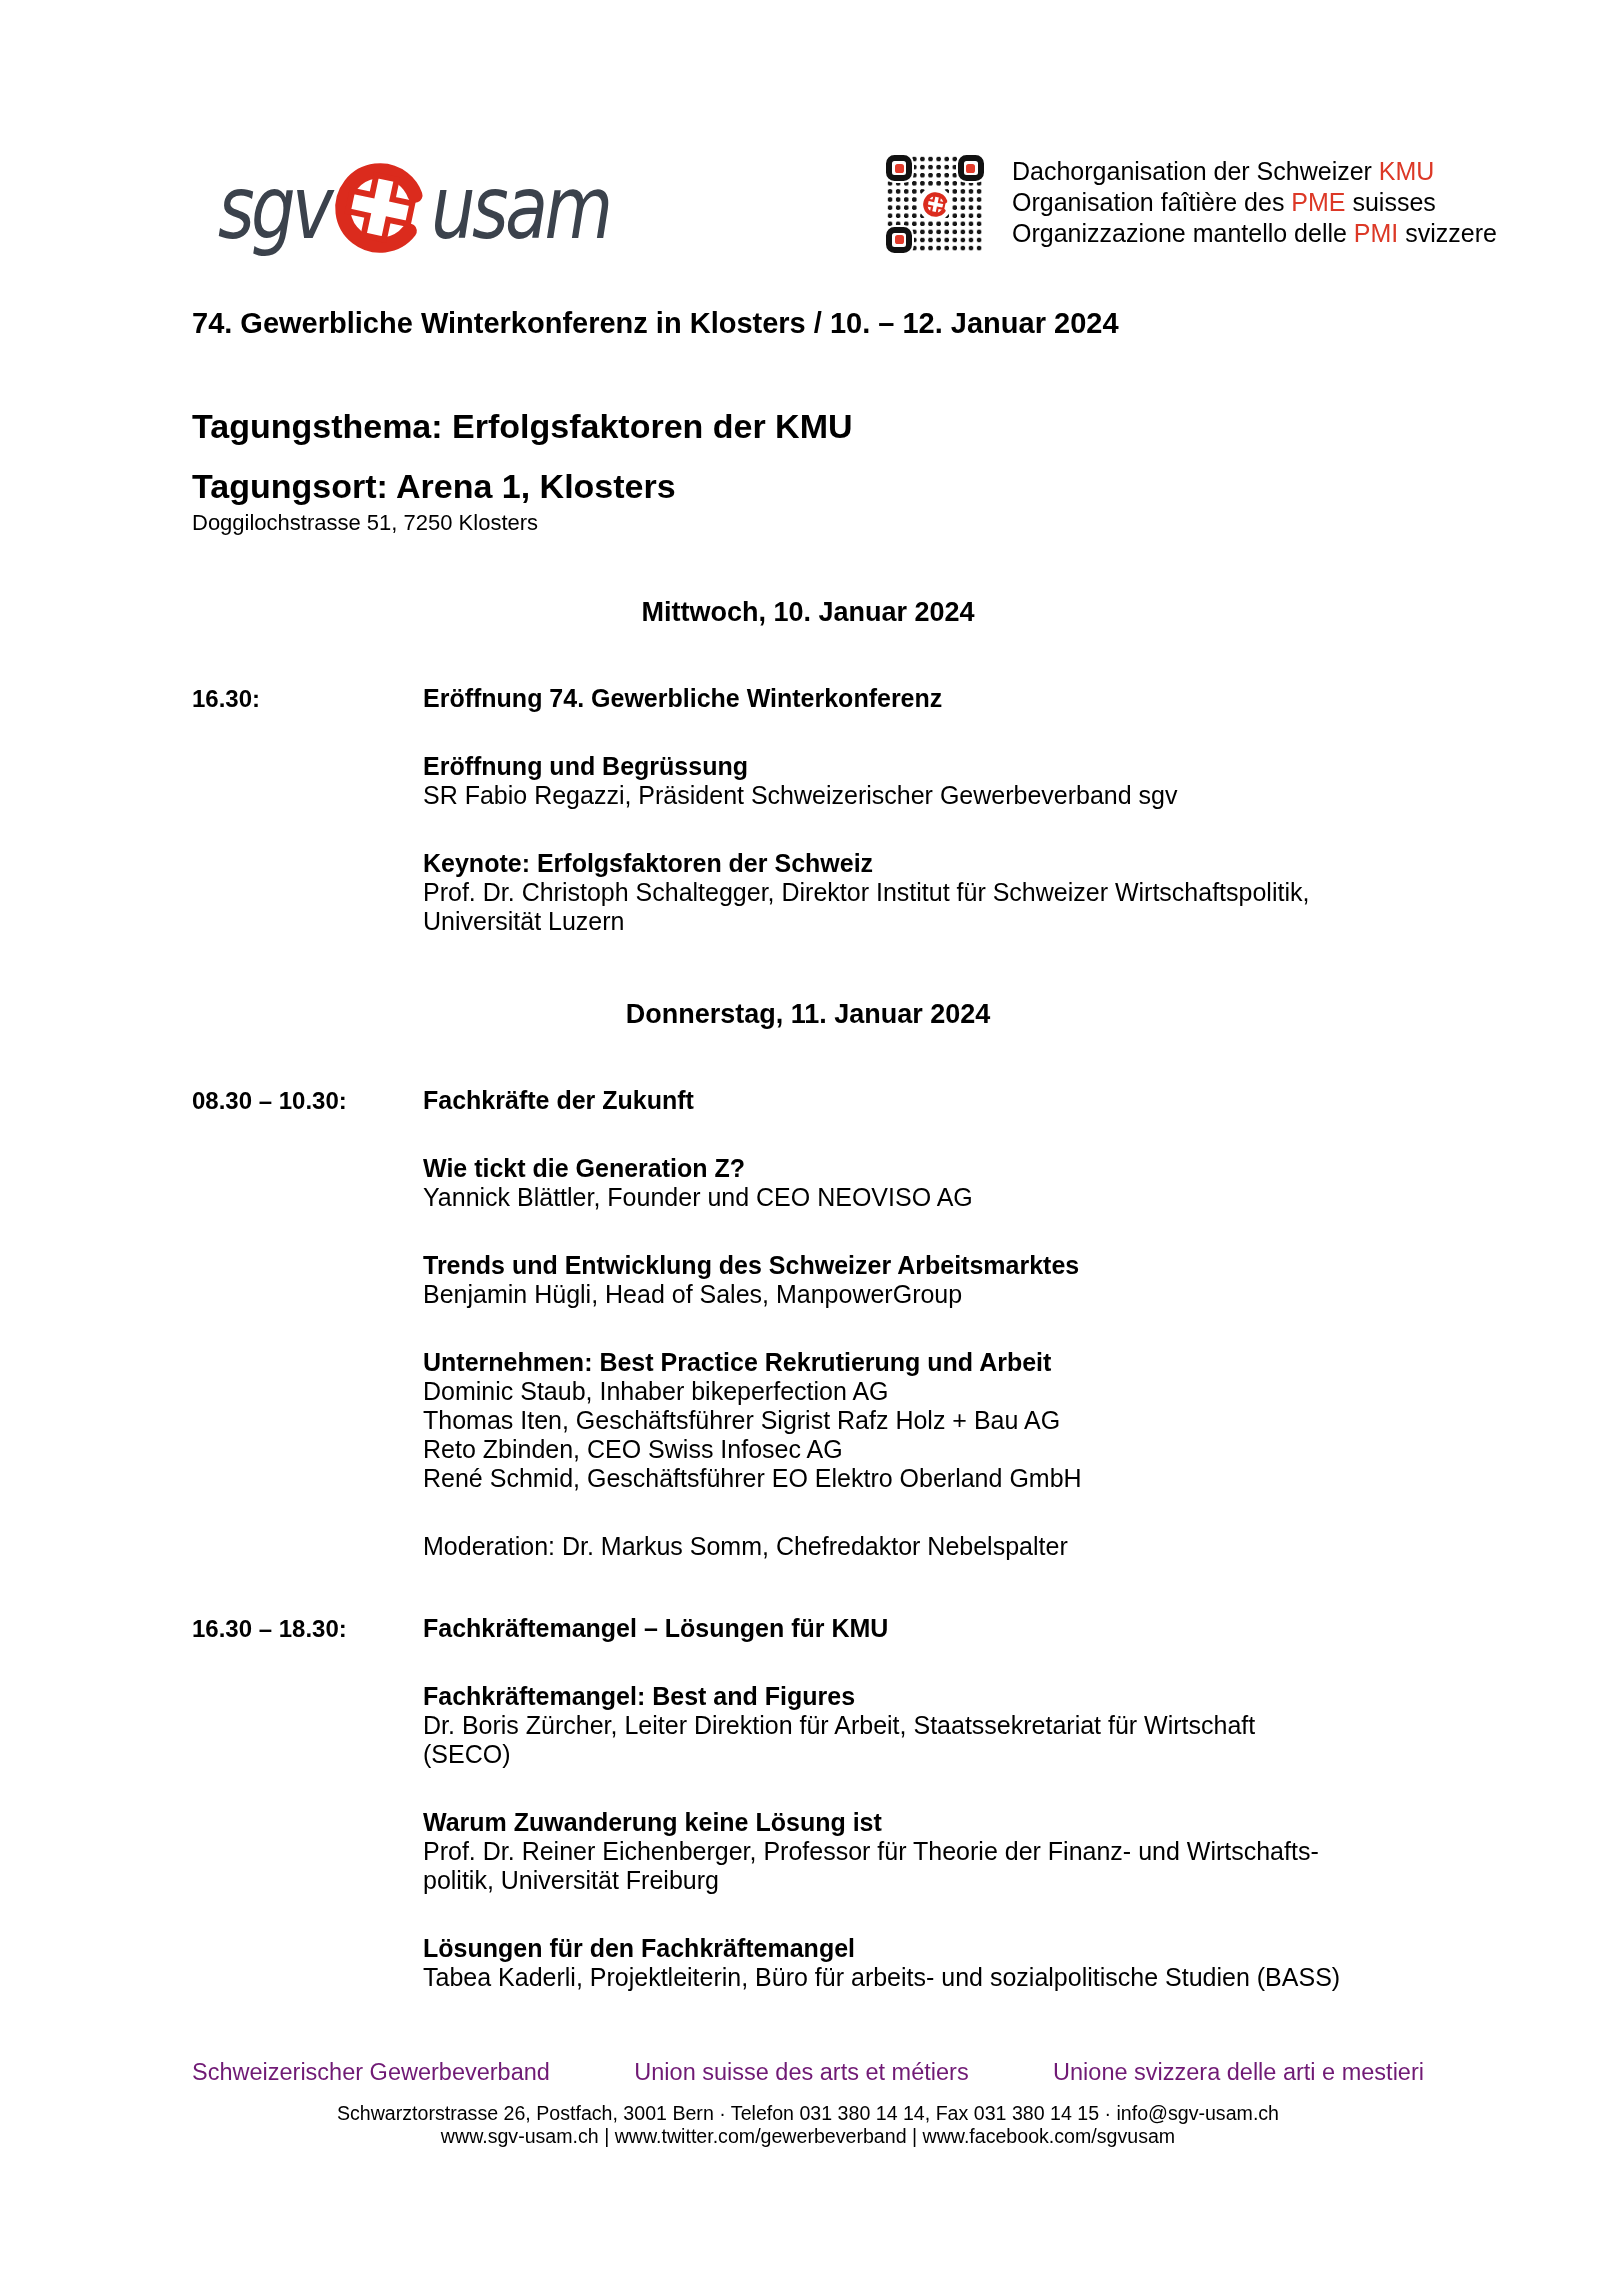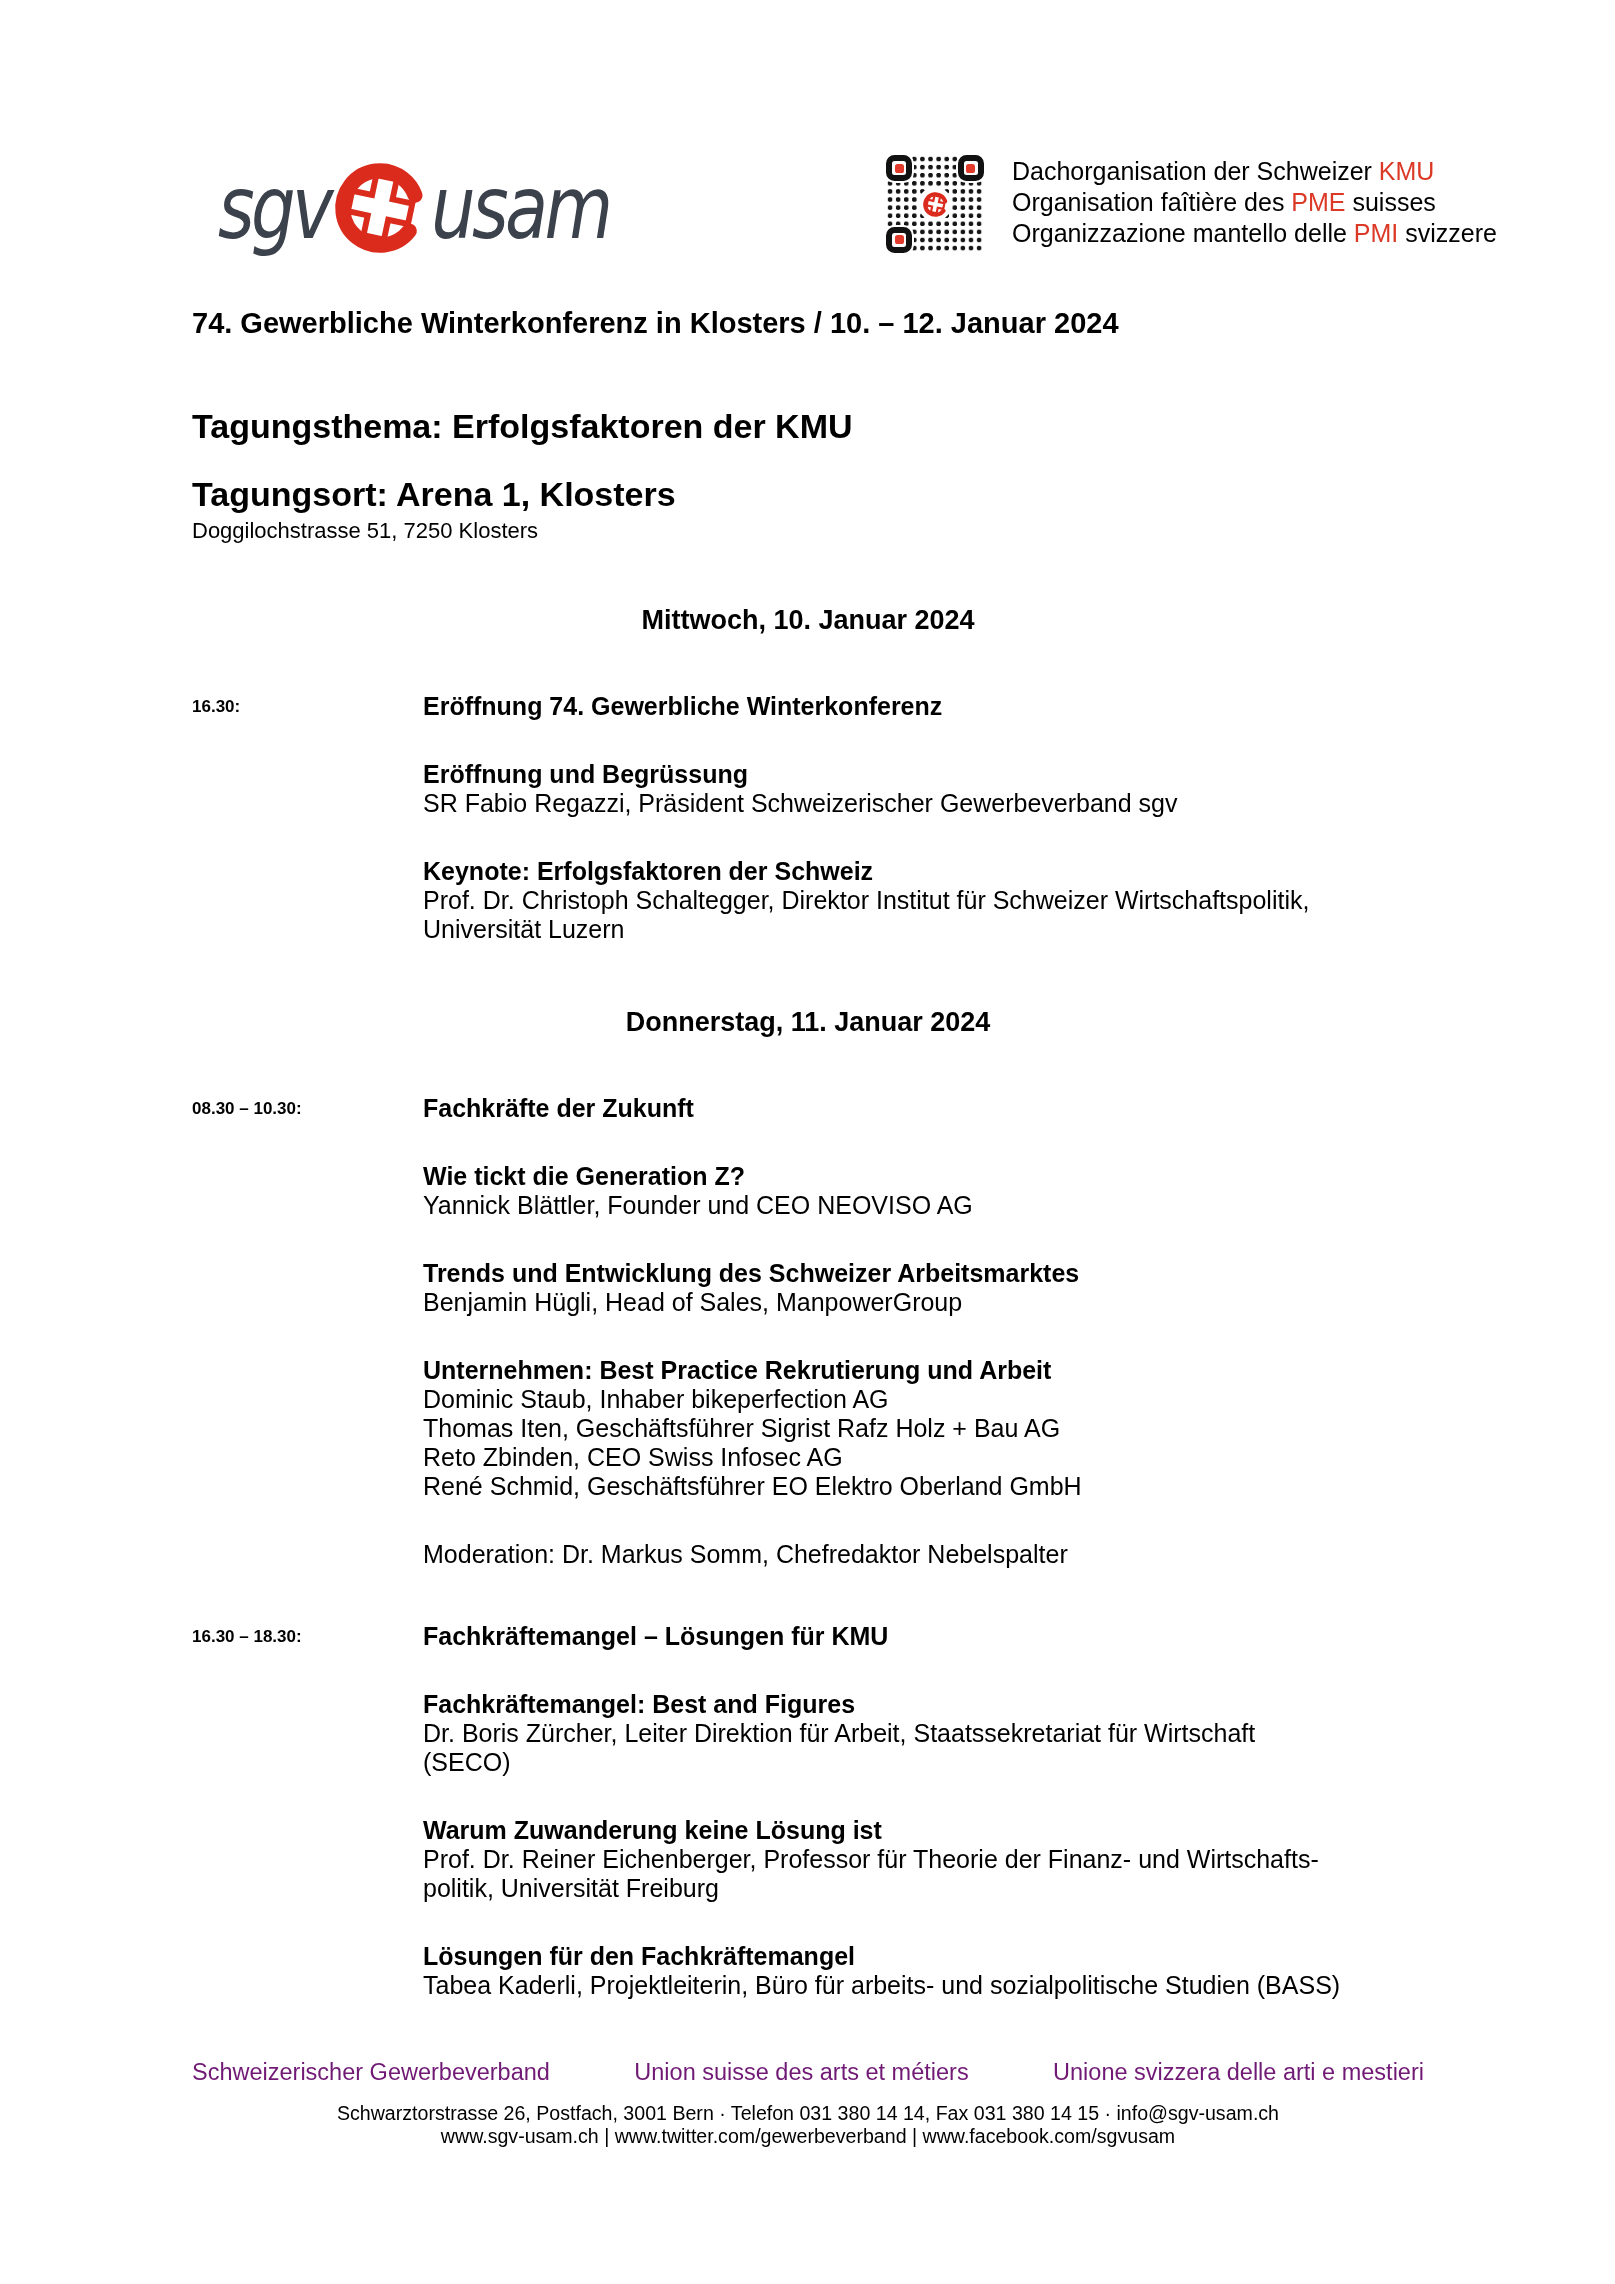--- a/index.html
+++ b/index.html
@@ -48,28 +48,28 @@
     background:#fff;border-radius:50%;
     display:flex;align-items:center;justify-content:center;
   }
   .org-lines{position:absolute;top:156px;left:1012px;font-size:25px;line-height:31px;white-space:nowrap;}
   .org-lines .em{color:#dc3826;}
   
   .doc{position:absolute;top:306px;left:192px;width:1232px;}
   .nw{white-space:nowrap;}
   .doc-title{font-size:29px;font-weight:bold;line-height:34px;}
   .h-theme{font-size:34px;font-weight:bold;line-height:40px;margin-top:66px;}
-  .h-venue{font-size:34px;font-weight:bold;line-height:40px;margin-top:28px;}
+  .h-venue{font-size:34px;font-weight:bold;line-height:40px;margin-top:20px;}
   .venue-address{font-size:22px;line-height:27px;margin-top:2.6px;}
   .day-heading{font-size:27px;font-weight:bold;line-height:33px;text-align:center;}
   .day-heading.d1{margin-top:60px;}
   .day-heading.d2{margin-top:62px;}
   .session{display:grid;grid-template-columns:231px 1fr;margin-top:55px;}
   .session + .session{margin-top:53px;}
-  .time{font-size:17px;font-weight:bold;line-height:29px;}
+  .time{font-size:24px;font-weight:bold;line-height:29px;}
   .session-title{font-size:25px;font-weight:bold;line-height:29px;}
   .item{margin-top:39px;}
   .item-title{font-size:25px;font-weight:bold;line-height:29px;}
   .item-title:empty{display:none;}
   .line{font-size:25px;line-height:29px;}
   
   .footer-orgs{
     position:absolute;top:2058px;left:192px;width:1232px;
     display:flex;justify-content:space-between;
     font-size:23.5px;line-height:29px;color:#701a75;white-space:nowrap;

